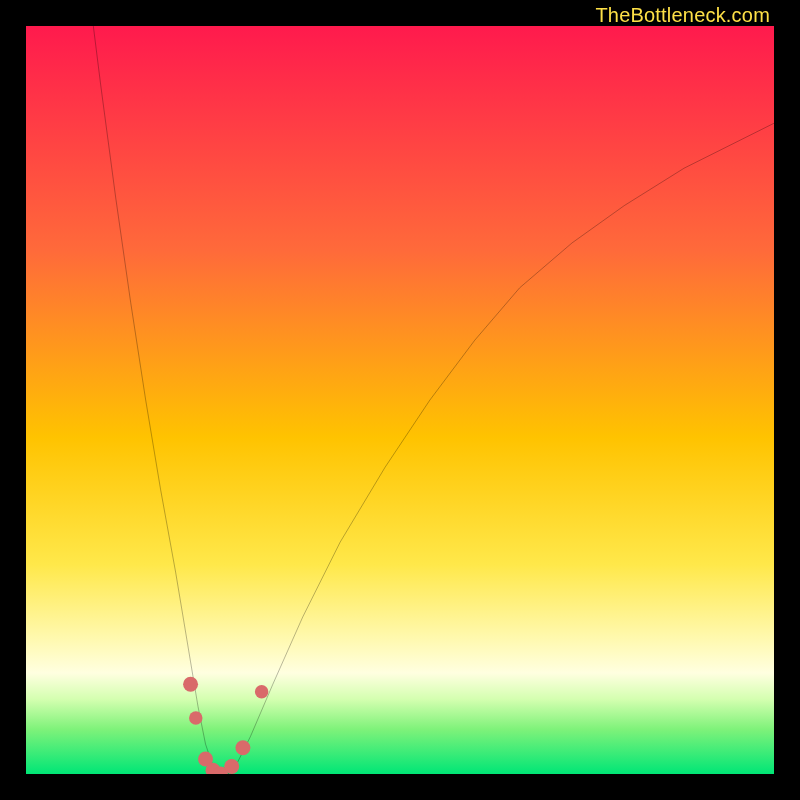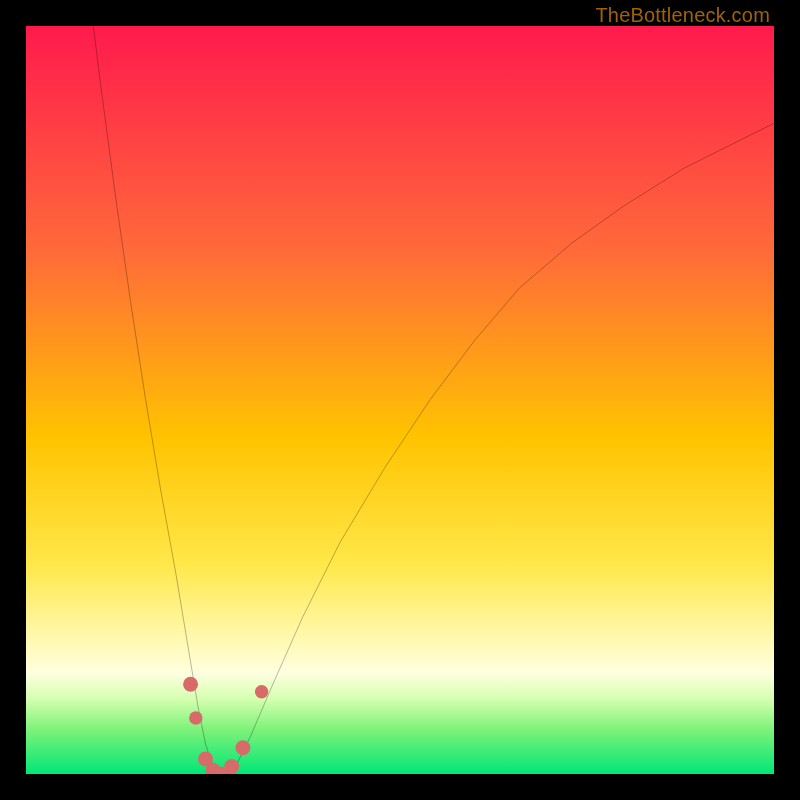--- a/index.html
+++ b/index.html
@@ -32,21 +32,21 @@
     width: 100%;
     height: 100%;
   }
   .watermark {
     position: absolute;
     top: 4px;
     right: 30px;
     font-family: Arial, Helvetica, sans-serif;
     font-size: 20px;
     font-weight: 500;
-    color: #a16207;
+    color: #fde047;
     letter-spacing: 0.2px;
   }
   svg.curve {
     position: absolute;
     left: 0;
     top: 0;
     width: 748px;
     height: 748px;
   }
   .marker {

